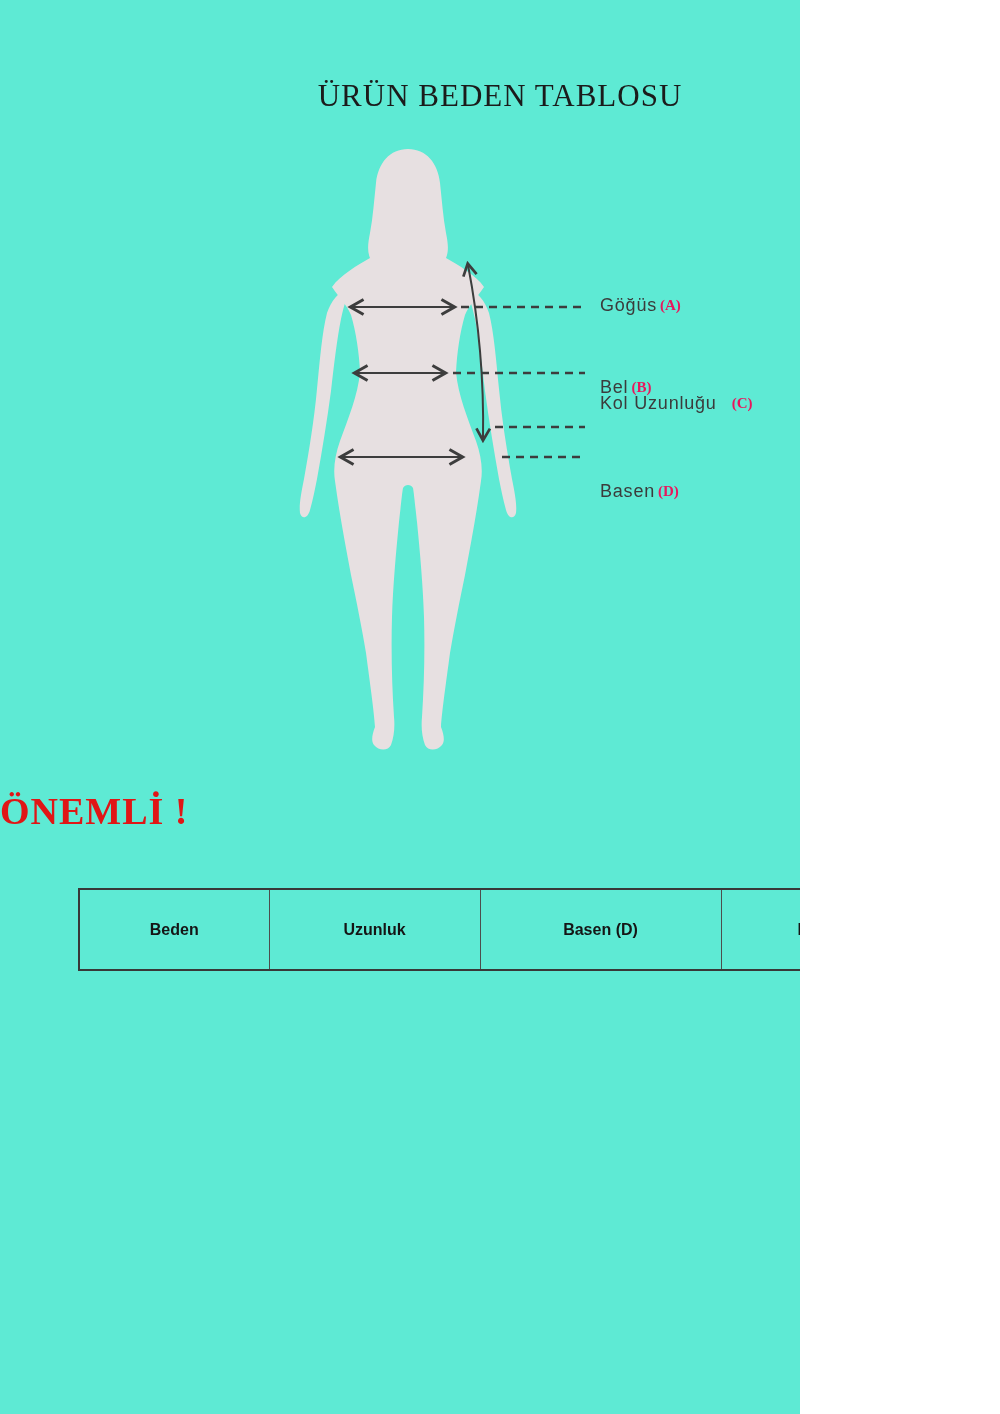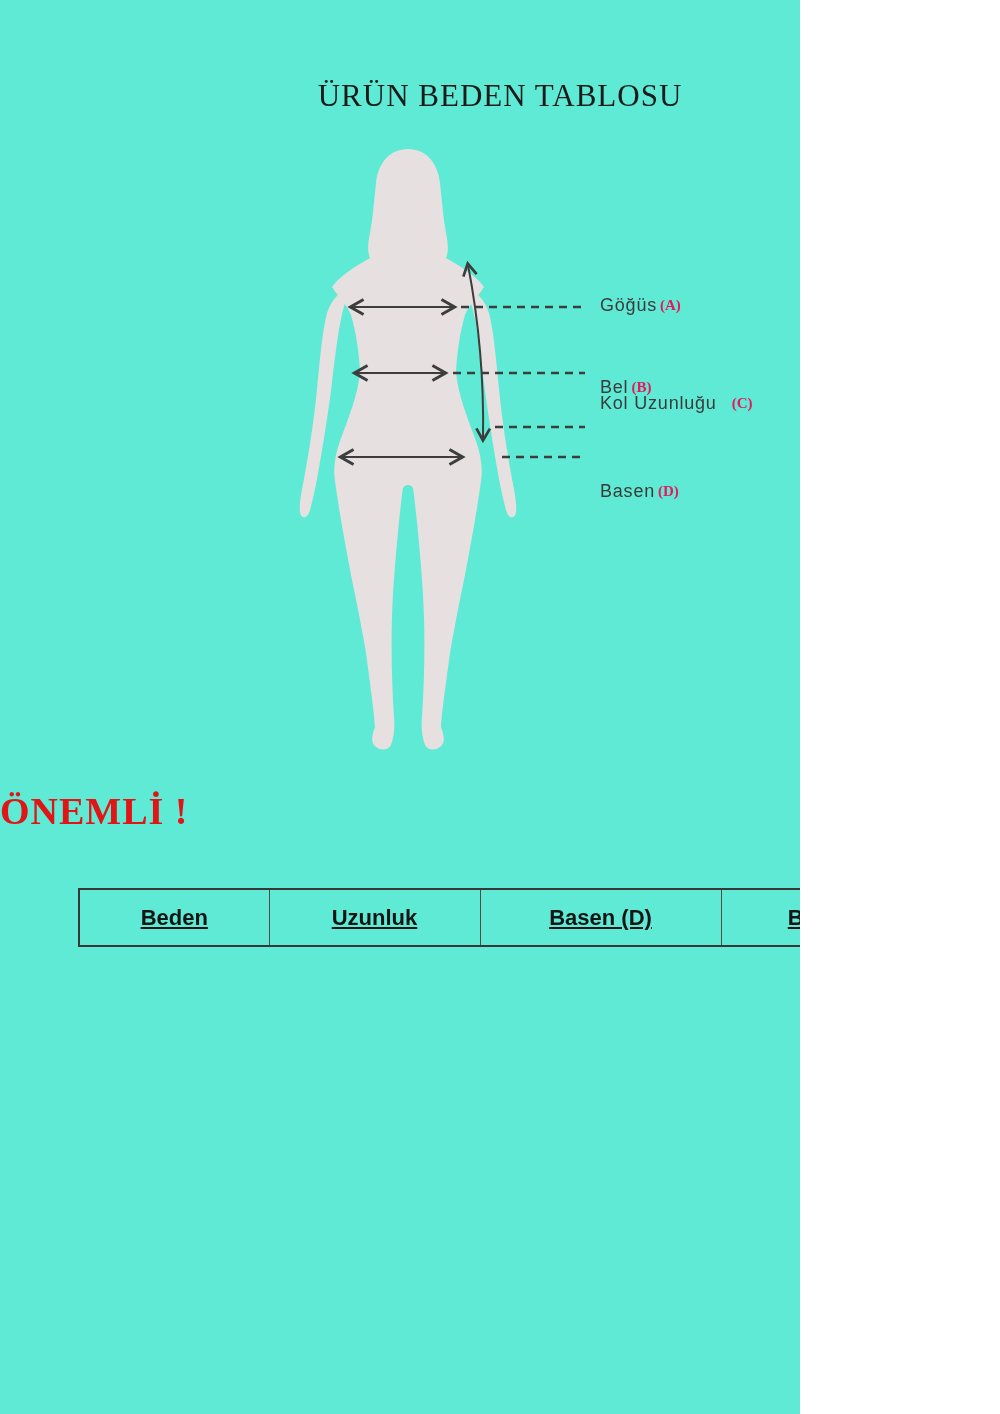--- a/index.html
+++ b/index.html
@@ -80,25 +80,24 @@
     left: 78px; top: 888px;
     width: 847px;
     border-collapse: collapse;
     table-layout: fixed;
   }
   .size-table td, .size-table th {
     border: 1px solid #4d4d4d;
     height: 55px;
     text-align: center;
     vertical-align: middle;
-    font-size: 22px;
+    font-size: 16px;
     color: #151515;
     font-weight: normal;
-    padding: 0;
-    text-decoration: underline;
+    padding: 12px;
   }
   .size-table { border: 2px solid #383838; }
   .size-table thead th { font-weight: bold; }
 </style>
 </head>
 <body>
 
 <div id="page">
 
   <div class="page-title">ÜRÜN BEDEN TABLOSU</div>

